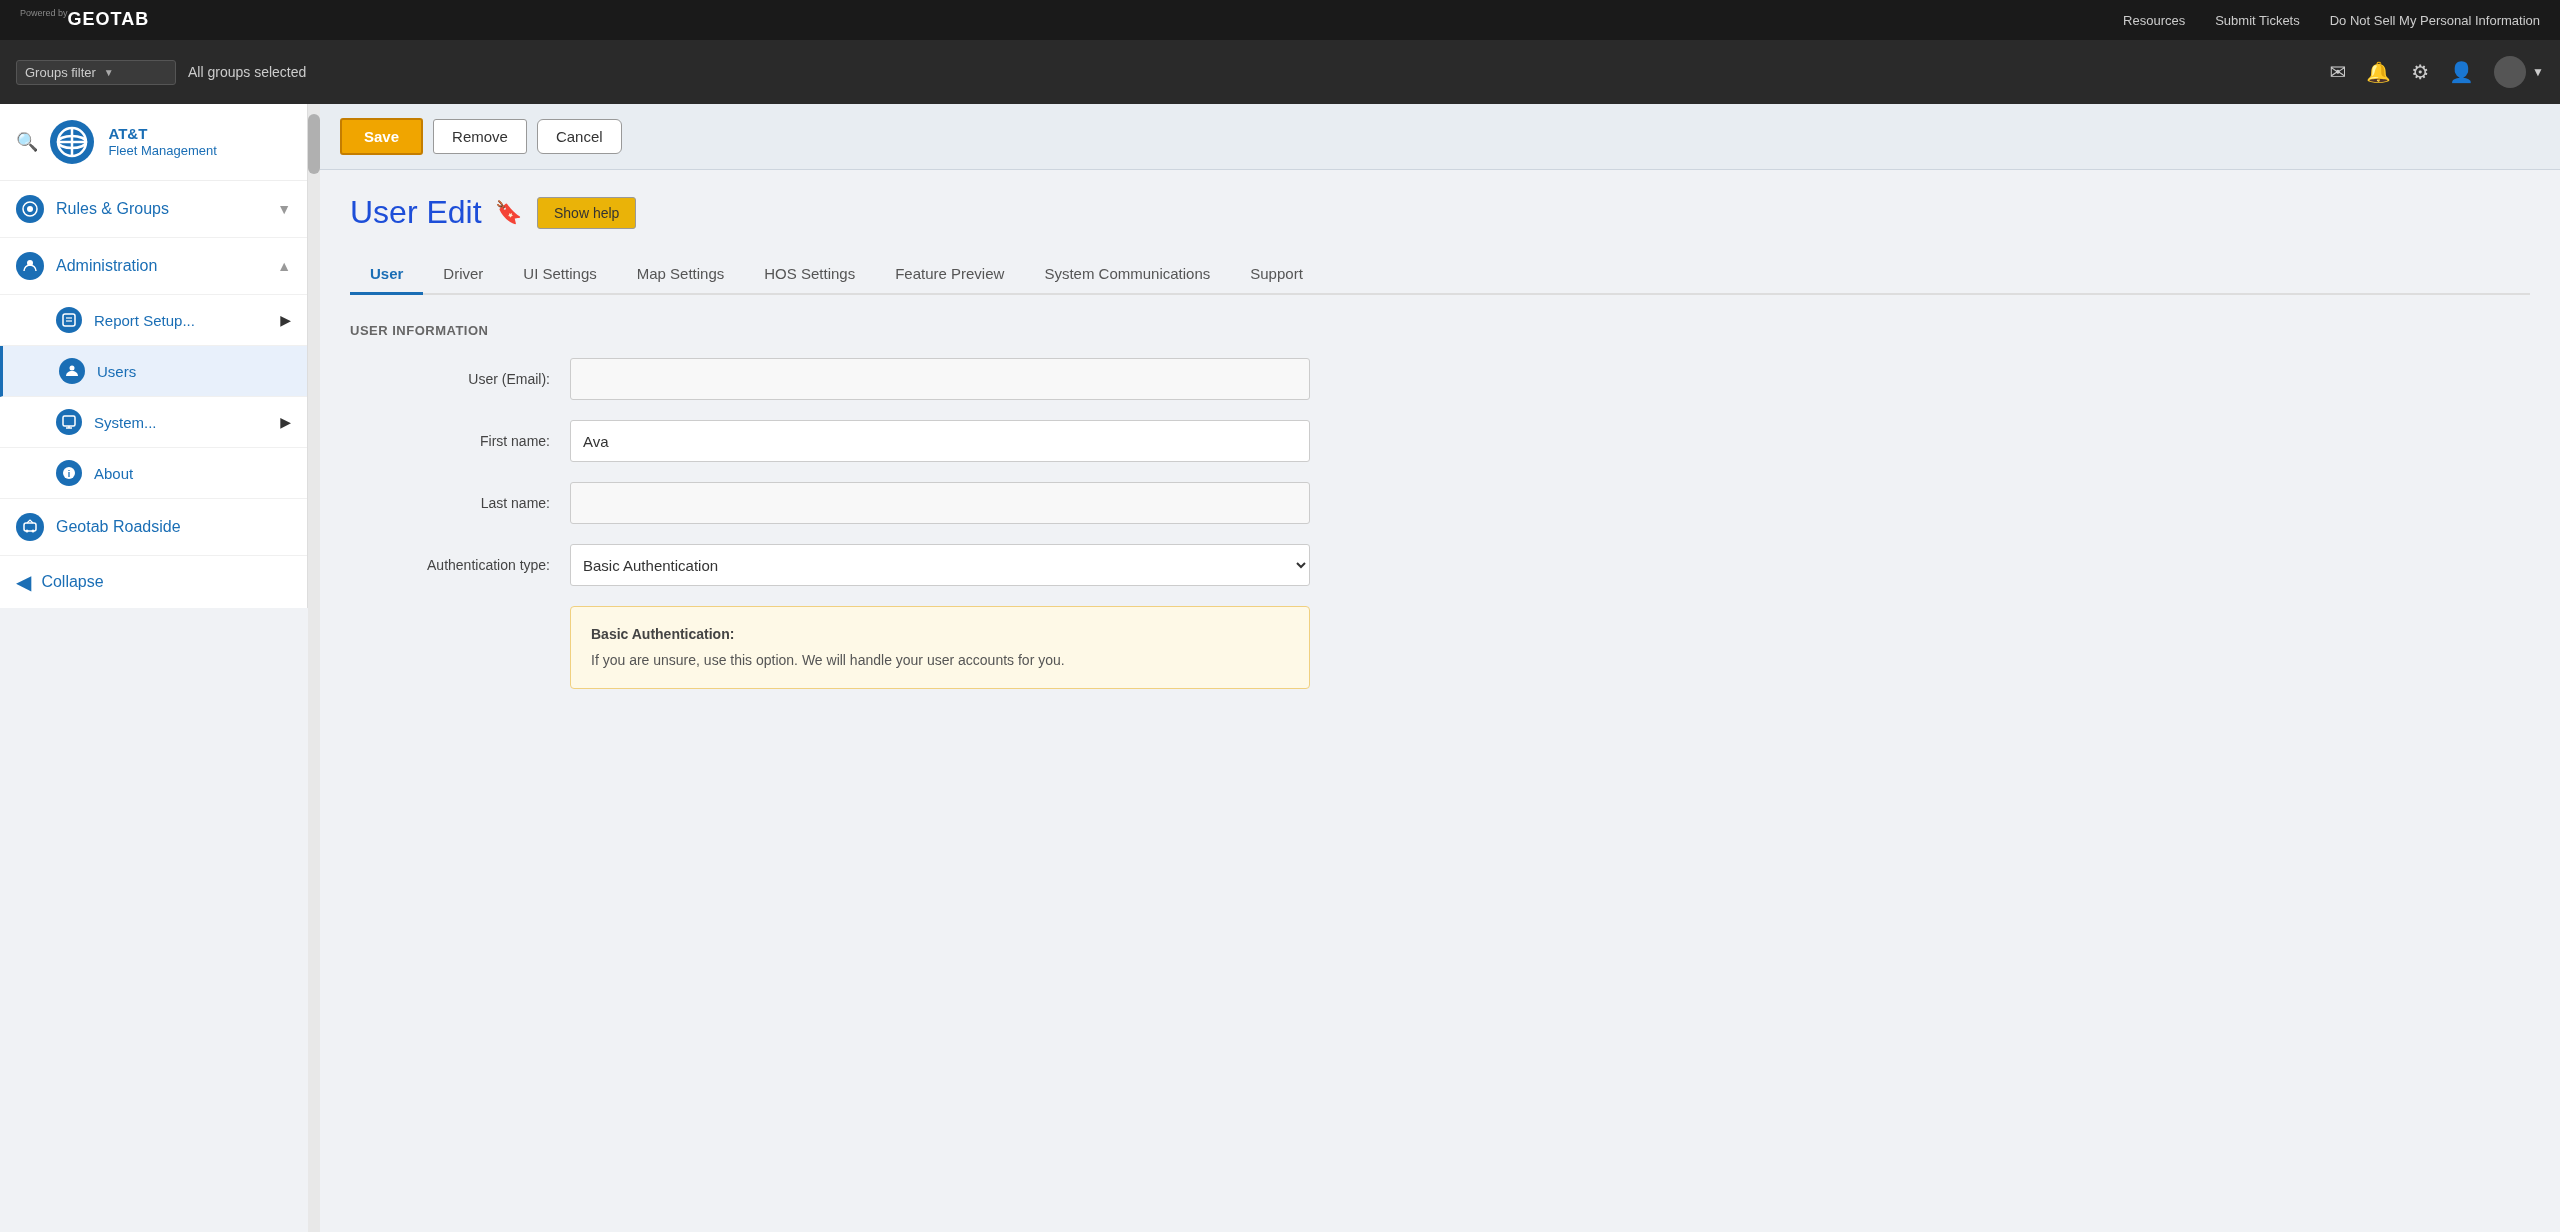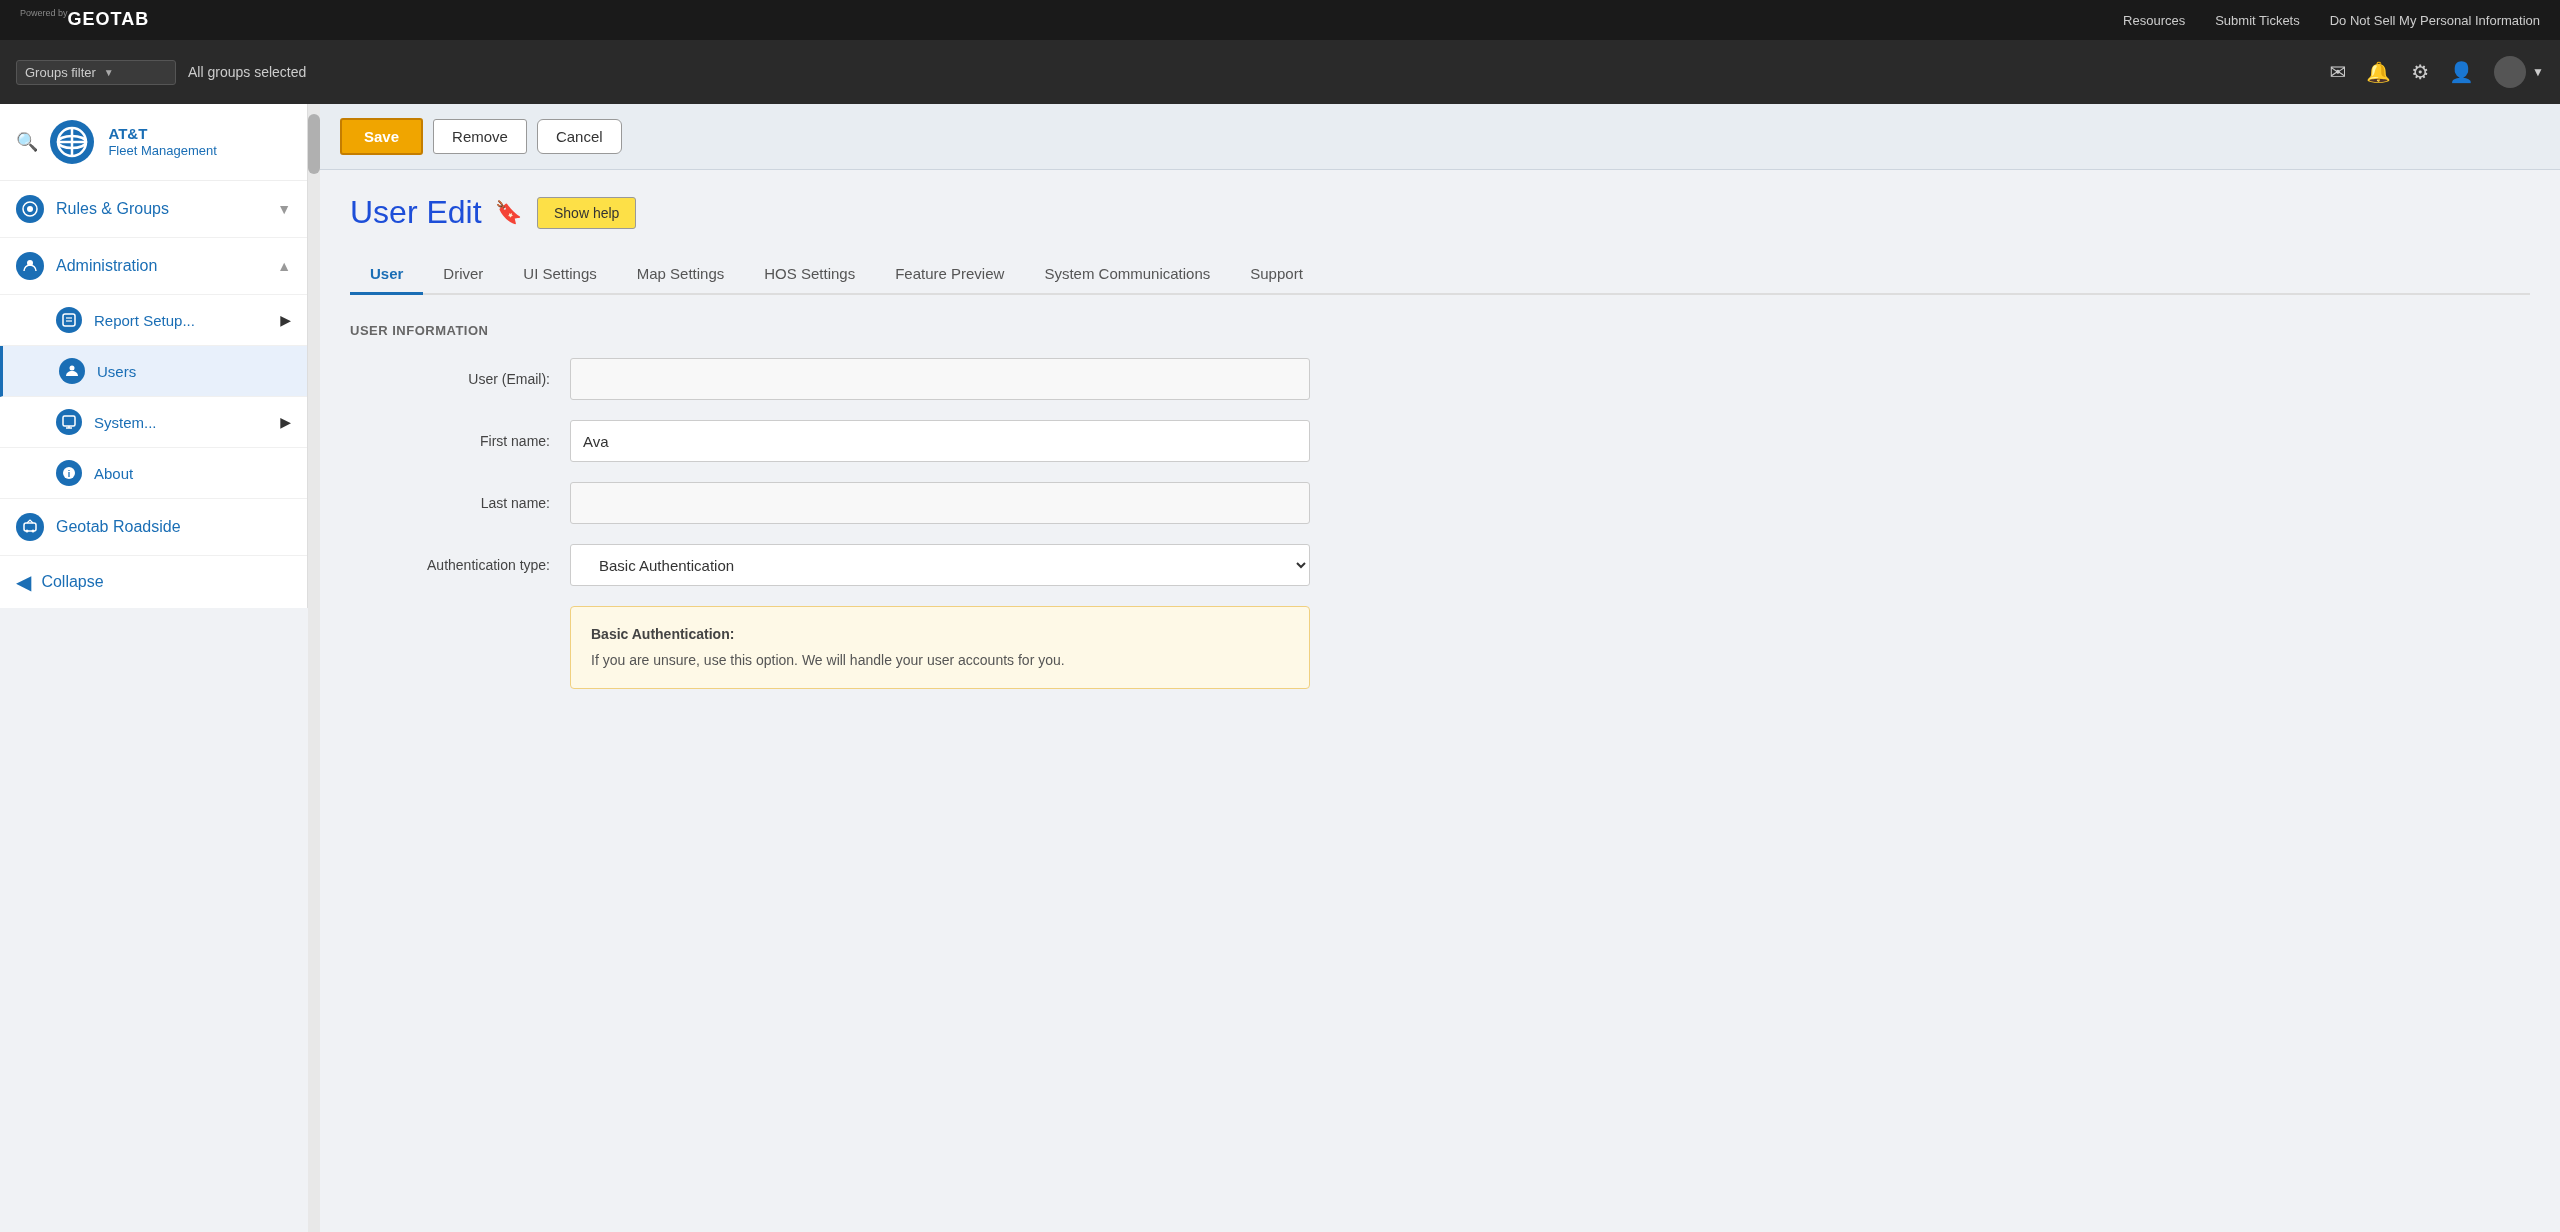--- a/index.html
+++ b/index.html
@@ -253,21 +253,21 @@
       color: #1d4ed8;
       font-weight: normal;
     }
     .bookmark-icon {
       font-size: 22px;
       color: #666;
       cursor: pointer;
     }
     .show-help-btn {
       border: 1px solid #999;
-      background: #fde047;
+      background: #eab308;
       padding: 7px 16px;
       font-size: 14px;
       border-radius: 3px;
       cursor: pointer;
       color: #333;
     }
 
     
     .tabs {
       display: flex;
@@ -321,21 +321,21 @@
       font-size: 15px;
       background: white;
       color: #333;
     }
     .form-select {
       flex: 1;
       max-width: 740px;
       height: 42px;
       border: 1px solid #ccc;
       border-radius: 3px;
-      padding: 0 24px;
+      padding: 0 8px;
       font-size: 15px;
       background: white;
       color: #333;
       appearance: auto;
     }
     .info-box {
       max-width: 740px;
       margin-left: 220px;
       background: #fef9e7;
       border: 1px solid #f0d080;

